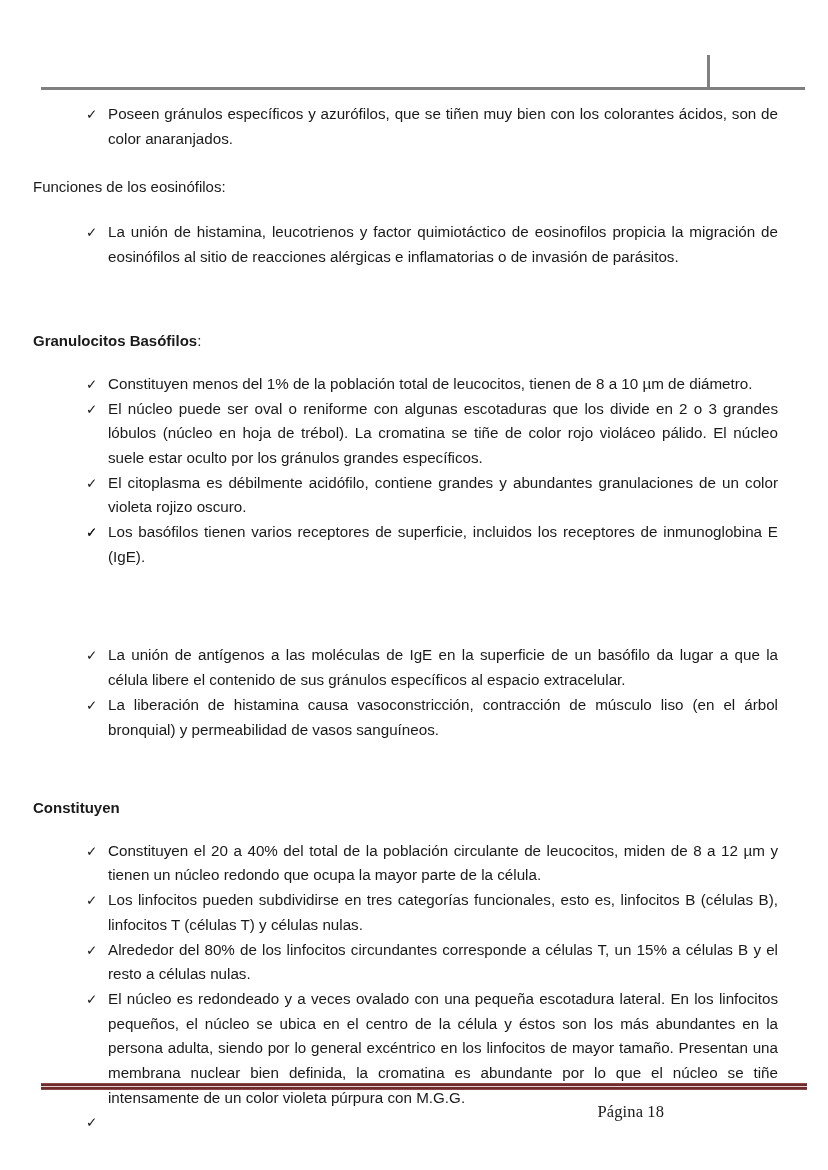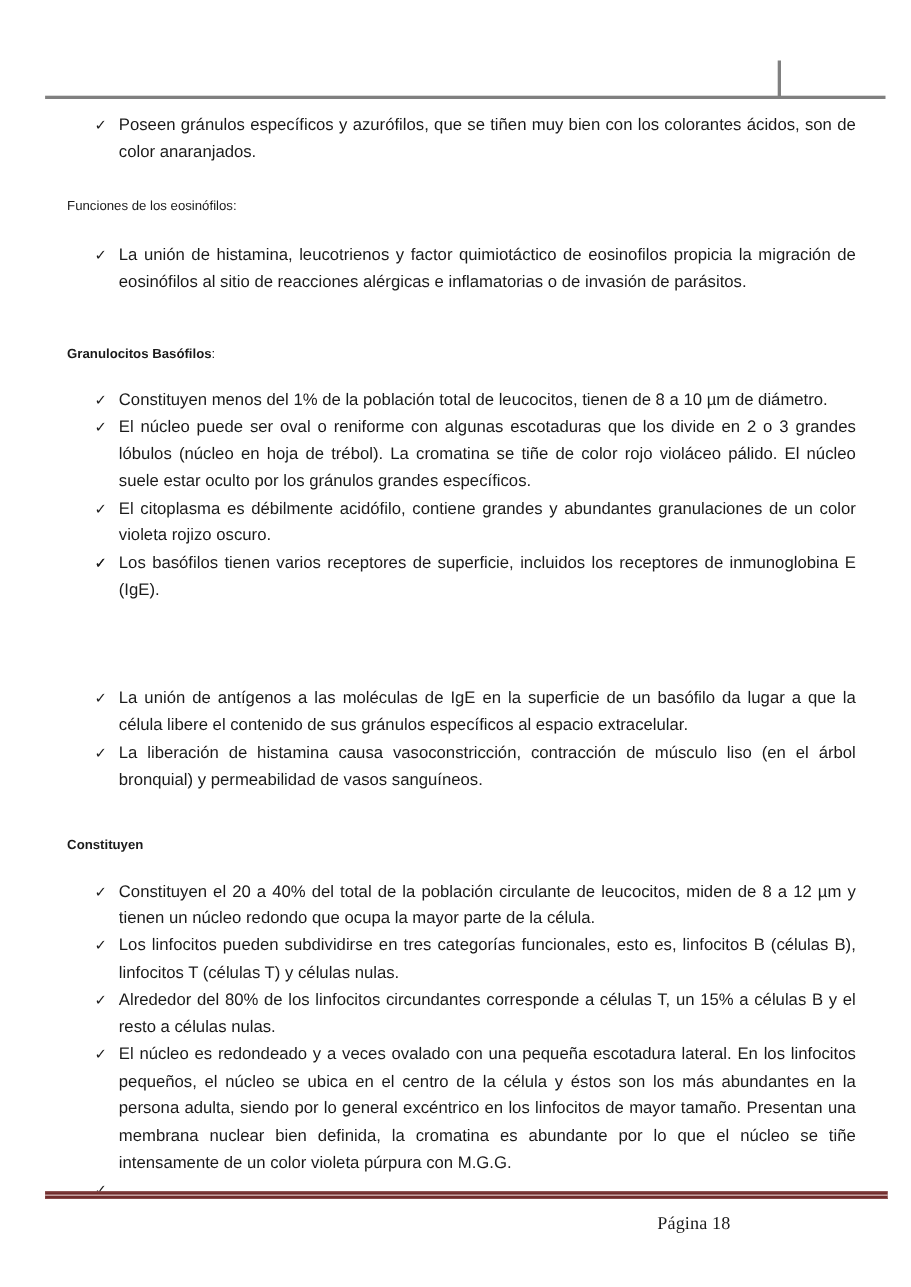--- a/index.html
+++ b/index.html
@@ -52,29 +52,30 @@
   
   .content {
     position: absolute;
     left: 0;
     top: 92px;
     width: 828px;
   }
 
   .para {
     margin: 0;
-    padding: 0 48px 0 61px;
-    font-size: 12px;
+    padding: 0 48px 0 33px;
+    font-size: 15px;
     line-height: 24.5px;
     text-align: justify;
     text-justify: inter-word;
   }
 
   .para.heading {
     font-weight: bold;
+    margin-top: 20px;
   }
   .para.heading .plain {
     font-weight: normal;
   }
 
   
   .bullets {
     list-style: none;
     margin: 0;
     padding: 0;

